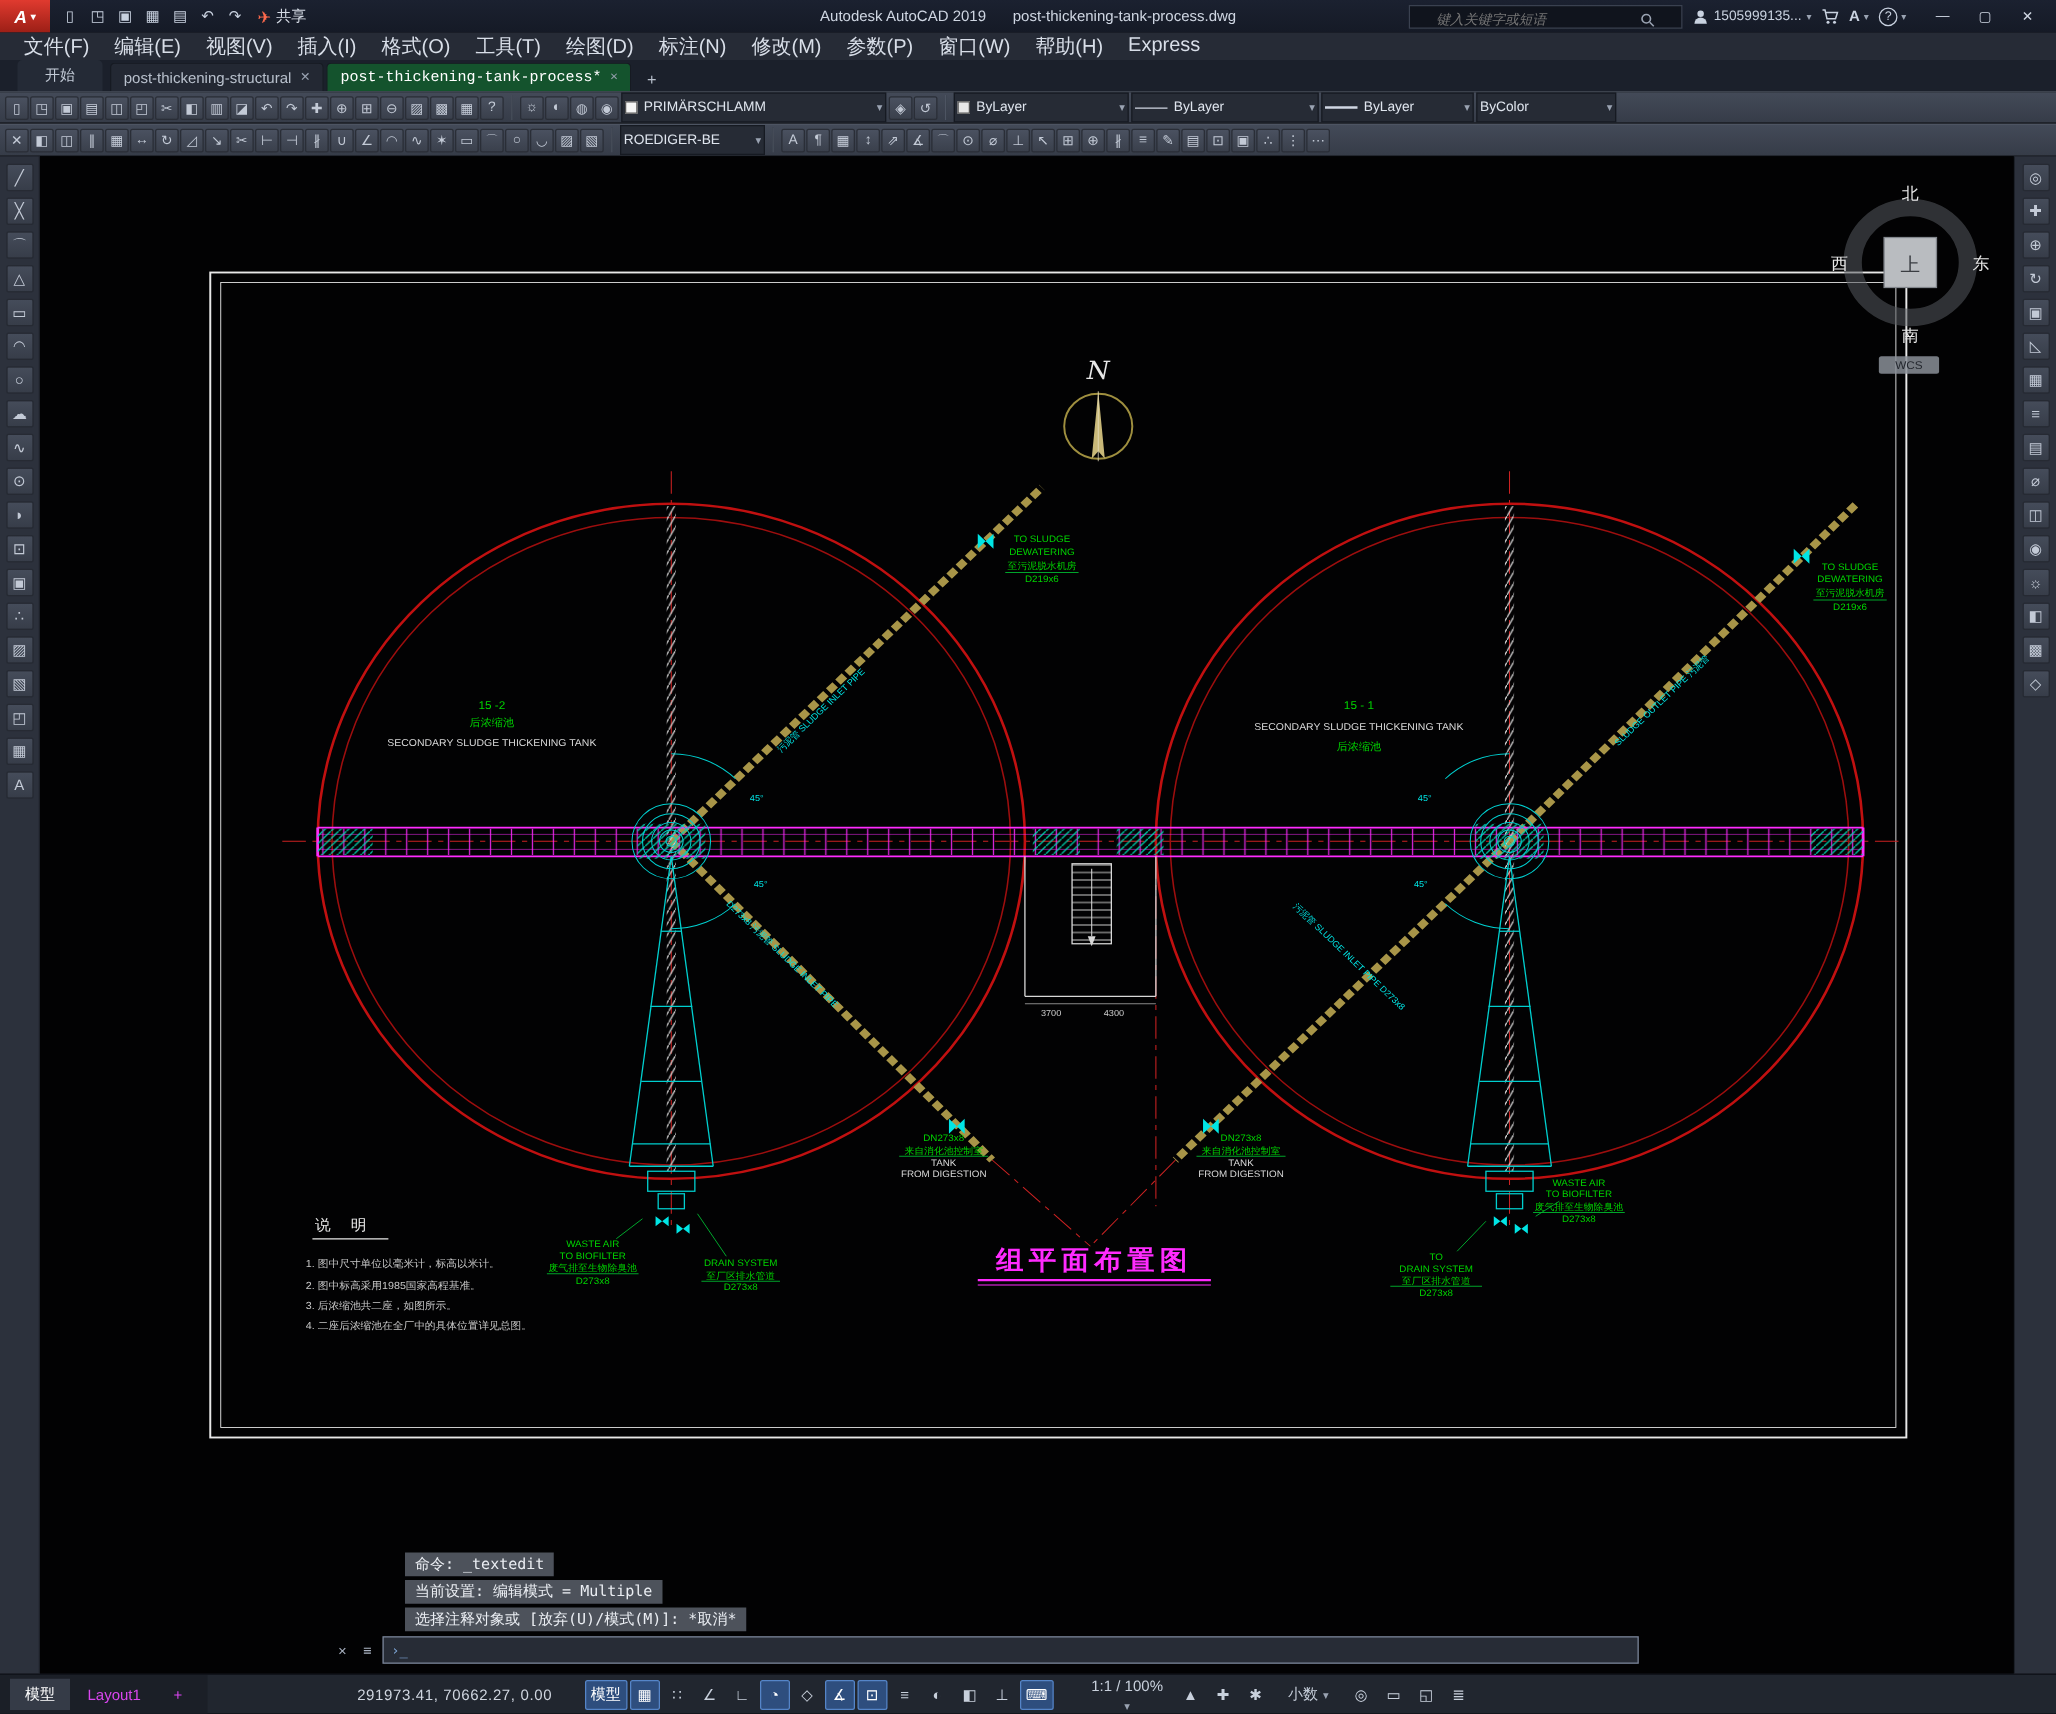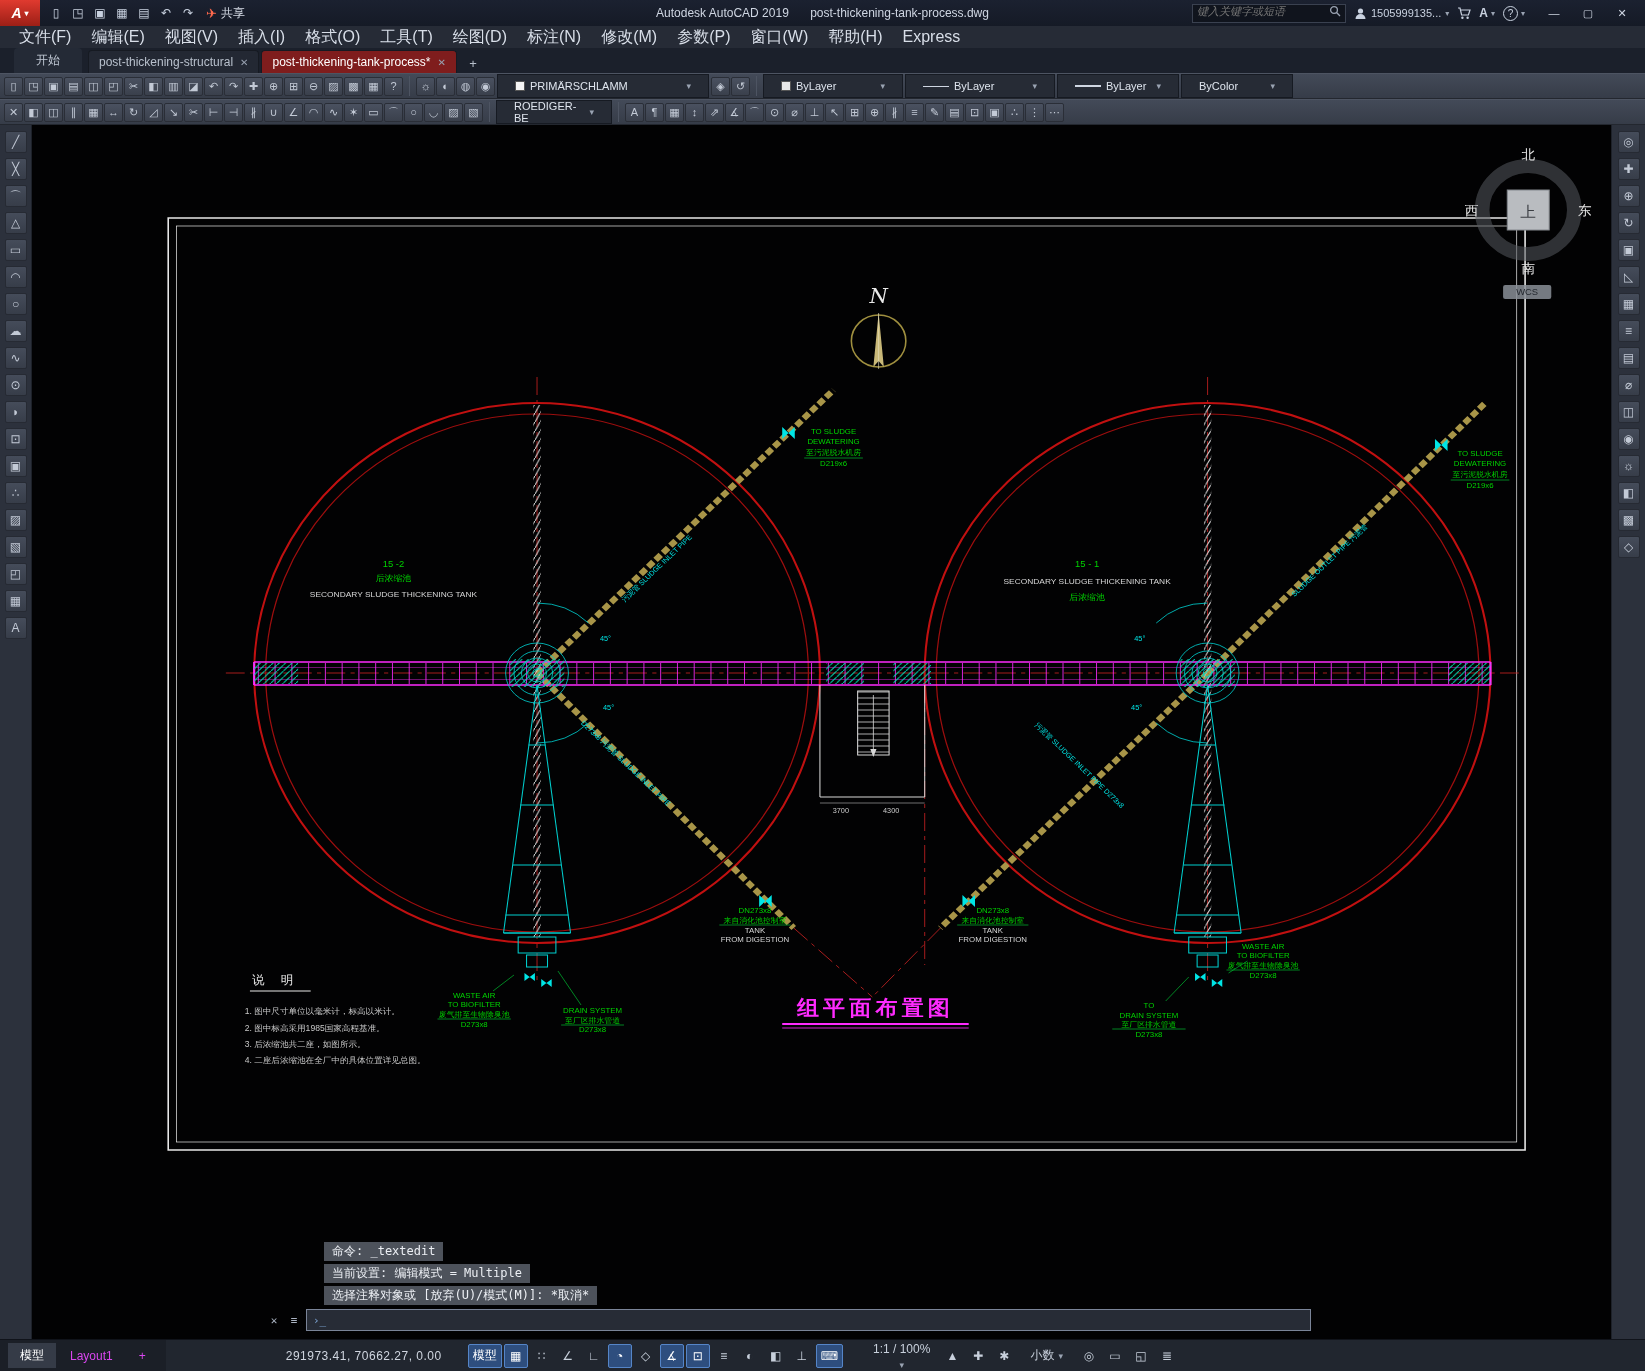--- a/index.html
+++ b/index.html
@@ -10,46 +10,46 @@
   .titlebar { position:absolute; top:0; left:0; right:0; height:26px; background:linear-gradient(#1b2130,#151a26); display:flex; align-items:center; font-size:12px; }
   .applogo { width:40px; height:26px; background:linear-gradient(#e03a2f,#9c1f16); color:#fff; font-weight:bold; font-style:italic; display:flex; align-items:center; justify-content:center; gap:3px; font-size:14px; }
   .applogo .caret { font-size:8px; font-style:normal; }
   .qat { display:flex; align-items:center; gap:2px; margin-left:6px; }
   .qicon { width:20px; height:20px; display:flex; align-items:center; justify-content:center; color:#c9d2e0; font-size:12px; border-radius:2px; }
   .share { display:flex; align-items:center; gap:4px; margin-left:8px; color:#d6dce6; }
   .share .plane { color:#ff6a4d; font-size:13px; }
   .titletext { position:absolute; left:0; right:0; text-align:center; color:#cfd6e2; pointer-events:none; }
   .titletext .doc { margin-left:18px; }
   .tb-right { margin-left:auto; display:flex; align-items:center; gap:8px; padding-right:6px; }
-  .searchwrap { display:flex; align-items:flex-start; background:#10141d; border:1px solid #3a4150; height:19px; width:154px; padding:0 4px; }
+  .searchwrap { display:flex; align-items:flex-end; background:#10141d; border:1px solid #3a4150; height:19px; width:219px; padding:0 21px; }
   .searchwrap input { flex:1; background:transparent; border:none; outline:none; color:#9aa3b2; font-style:italic; font-size:11px; min-width:0; }
   .mini-ic { display:flex; align-items:center; gap:3px; color:#c9d2e0; }
   .account { display:flex; align-items:center; gap:4px; font-size:11px; color:#c9d2e0; }
   .winbtns { display:flex; margin-left:4px; }
   .winbtn { width:34px; height:26px; display:flex; align-items:center; justify-content:center; color:#cfd6e2; font-size:11px; }
 
   
   .menubar { position:absolute; top:26px; left:0; right:0; height:22px; background:#262b36; display:flex; align-items:center; padding-left:10px; gap:2px; }
   .menu-item { padding:2px 9px; font-size:16px; color:#d8dee8; }
 
   
   .tabbar { position:absolute; top:48px; left:0; right:0; height:25px; background:#1b202b; display:flex; align-items:flex-end; padding-left:14px; }
   .starttab { padding:4px 22px; font-size:12px; color:#c2cad6; background:#242a36; border-radius:4px 4px 0 0; margin-right:6px; }
   .doctab { display:flex; align-items:center; gap:7px; padding:4px 10px; font-size:12px; color:#b8c0cc; background:#232833; border-radius:4px 4px 0 0; margin-right:2px; border:1px solid #161a22; border-bottom:none; }
-  .doctab.on { background:#7f1d1d; color:#ffffff; }
+  .doctab.on { background:#14532d; color:#ffffff;font-family:Liberation Mono, monospace; }
   .doctab .x { font-size:10px; color:#98a1b0; }
   .plustab { width:20px; height:20px; display:flex; align-items:center; justify-content:center; color:#b8c0cc; margin-left:4px; font-size:13px; }
 
   
   .tbrow { position:absolute; left:0; right:0; height:26px; background:linear-gradient(#434a58,#363c48); display:flex; align-items:center; padding:0 4px; gap:2px; border-top:1px solid #4d5462; border-bottom:1px solid #23272f; }
   .tbrow1 { top:73px; } .tbrow2 { top:99px; }
   .tbgroup { display:flex; align-items:center; gap:1px; }
   .tbi { width:19px; height:19px; display:flex; align-items:center; justify-content:center; color:#c3cad6; font-size:11px; background:linear-gradient(#4a5160,#3a404c); border:1px solid #2a2e37; border-radius:2px; }
   .vsep { width:1px; height:20px; background:#272c35; margin:0 4px; border-right:1px solid #4d5462; }
-  .dd { height:24px; background:#262b35; border:1px solid #161a22; display:flex; align-items:center; padding:0 17px; gap:5px; color:#dfe5ee; font-size:11px; }
+  .dd { height:24px; background:#262b35; border:1px solid #161a22; display:flex; align-items:center; padding:0 2px; gap:5px; color:#dfe5ee; font-size:11px; }
   .dd .caret { margin-left:auto; color:#9aa3b2; font-size:9px; }
   .chip { width:10px; height:10px; background:#e8e8e8; border:1px solid #555; flex:none; }
   .ltline { width:26px; height:0; border-top:1px solid #cfd6e2; flex:none; }
 
   
   .workspace { position:absolute; top:125px; bottom:32px; left:0; right:0; display:flex; }
   .rail { background:#2c313c; display:flex; flex-direction:column; align-items:center; padding-top:6px; gap:5px; }
   .rail.left { width:32px; border-right:1px solid #1d2129; }
   .rail.right { width:34px; border-left:1px solid #1d2129; }
   .rli { width:22px; height:22px; display:flex; align-items:center; justify-content:center; color:#c3cad6; font-size:12px; background:linear-gradient(#454c5a,#373d49); border:1px solid #262a33; border-radius:2px; }

